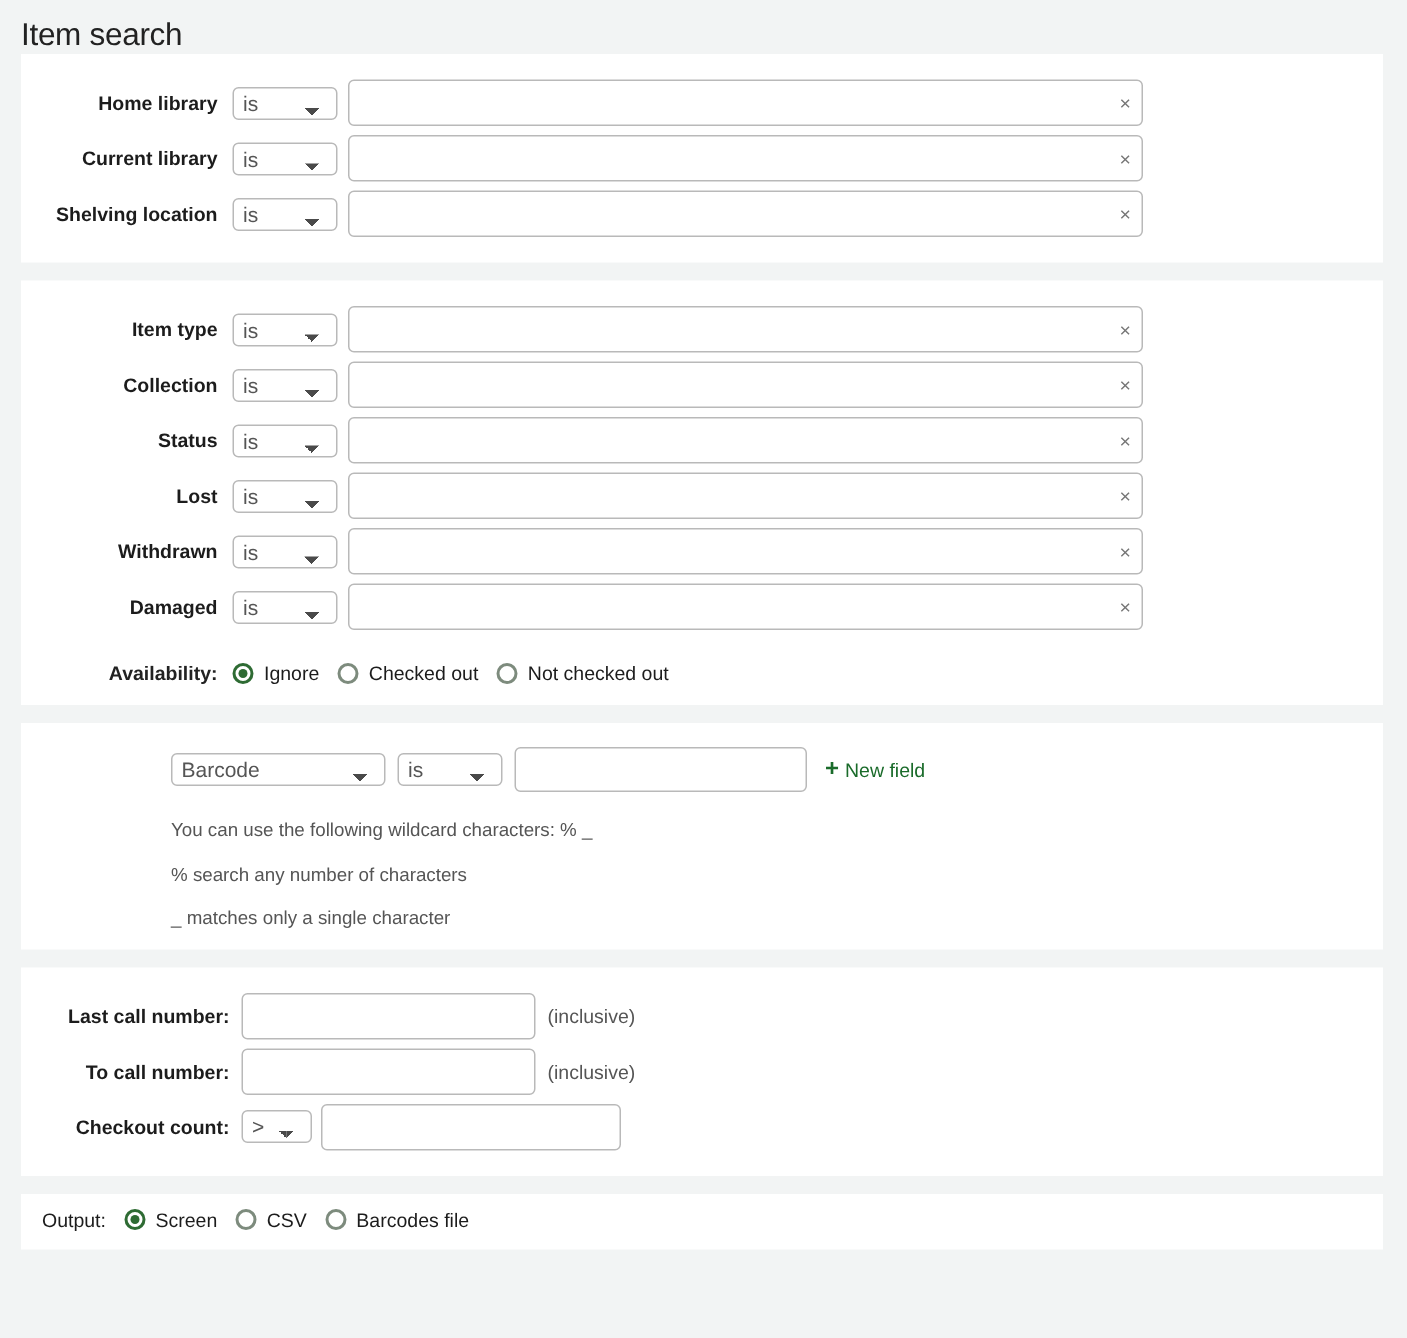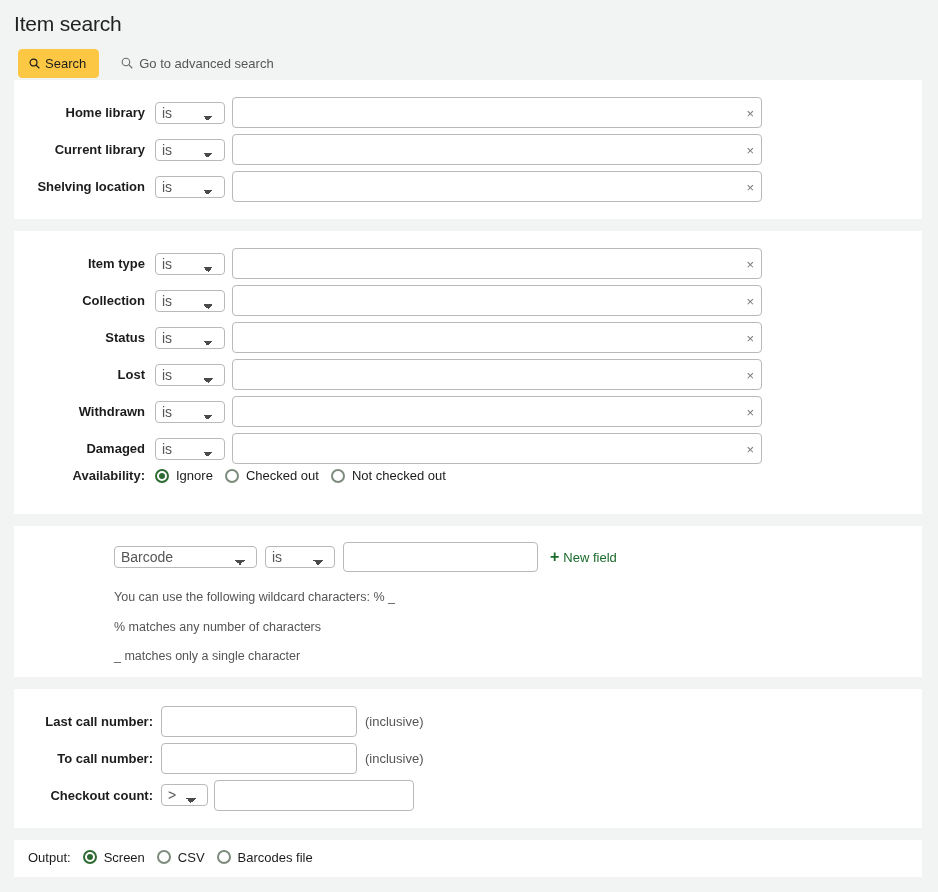--- a/index.html
+++ b/index.html
@@ -125,21 +125,21 @@
     color: #777;
     font-size: 13px;
     line-height: 1;
     cursor: pointer;
     user-select: none;
   }
 
   
   .avail-row {
     display: flex;
-    align-items: flex-start;
+    align-items: flex-end;
     height: 32px;
     margin-top: 1px;
   }
   .avail-row .lbl { width: 141px; min-width: 141px; text-align: right; padding-right: 10px; font-weight: bold; }
   .radio-opt {
     display: inline-flex;
     align-items: center;
     margin-right: 12px;
     font-size: 13px;
     color: #1c1c1c;
@@ -245,40 +245,20 @@
   }
   .out-label { font-size: 13px; color: #1c1c1c; margin-right: 12px; }
 </style>
 </head>
 <body>
 
 <div class="page">
 
   <h1 class="page-title">Item search</h1>
 
-  <div class="toolbar">
-    <button class="btn-search">
-      <span class="ico">
-        <svg width="11" height="11" viewBox="0 0 16 16">
-            <circle cx="6.6" cy="6.6" r="5" fill="none" stroke="#1c1c1c" stroke-width="1.8"></circle>
-            <line x1="10.3" y1="10.3" x2="15" y2="15" stroke="#1c1c1c" stroke-width="1.8"></line>
-          </svg>
-      </span>
-      <span>Search</span>
-    </button>
-    <a class="adv-link" href="#">
-      <span class="ico">
-        <svg width="12" height="12" viewBox="0 0 16 16">
-            <circle cx="6.6" cy="6.6" r="5" fill="none" stroke="#6a6a6a" stroke-width="1.5"></circle>
-            <line x1="10.3" y1="10.3" x2="15" y2="15" stroke="#6a6a6a" stroke-width="1.5"></line>
-          </svg>
-      </span>
-      <span>Go to advanced search</span>
-    </a>
-  </div>
 
   <div class="panel">
     <div class="row">
       <div class="lbl">Home library</div>
       <select class="sel sel-is">
         <option>is</option>
       </select>
       <div class="inputwrap">
         <input class="txt" type="text" value="" style="">
         <span class="clear-x">×</span>
@@ -393,21 +373,21 @@
       <select class="sel sel-op">
         <option>is</option>
       </select>
       <input class="txt3" type="text" value="" style="">
       <a class="newfield" href="#">
         <span class="plus">+</span>
         <span>New field</span>
       </a>
     </div>
     <div class="hint">You can use the following wildcard characters: % _</div>
-    <div class="hint">% matches any number of characters</div>
+    <div class="hint">% search any number of characters</div>
     <div class="hint">_ matches only a single character</div>
   </div>
 
   <div class="panel">
     <div class="r4">
       <div class="lbl">Last call number:</div>
       <input class="callno" type="text" value="" style="">
       <span class="suffix">(inclusive)</span>
     </div>
     <div class="r4">

